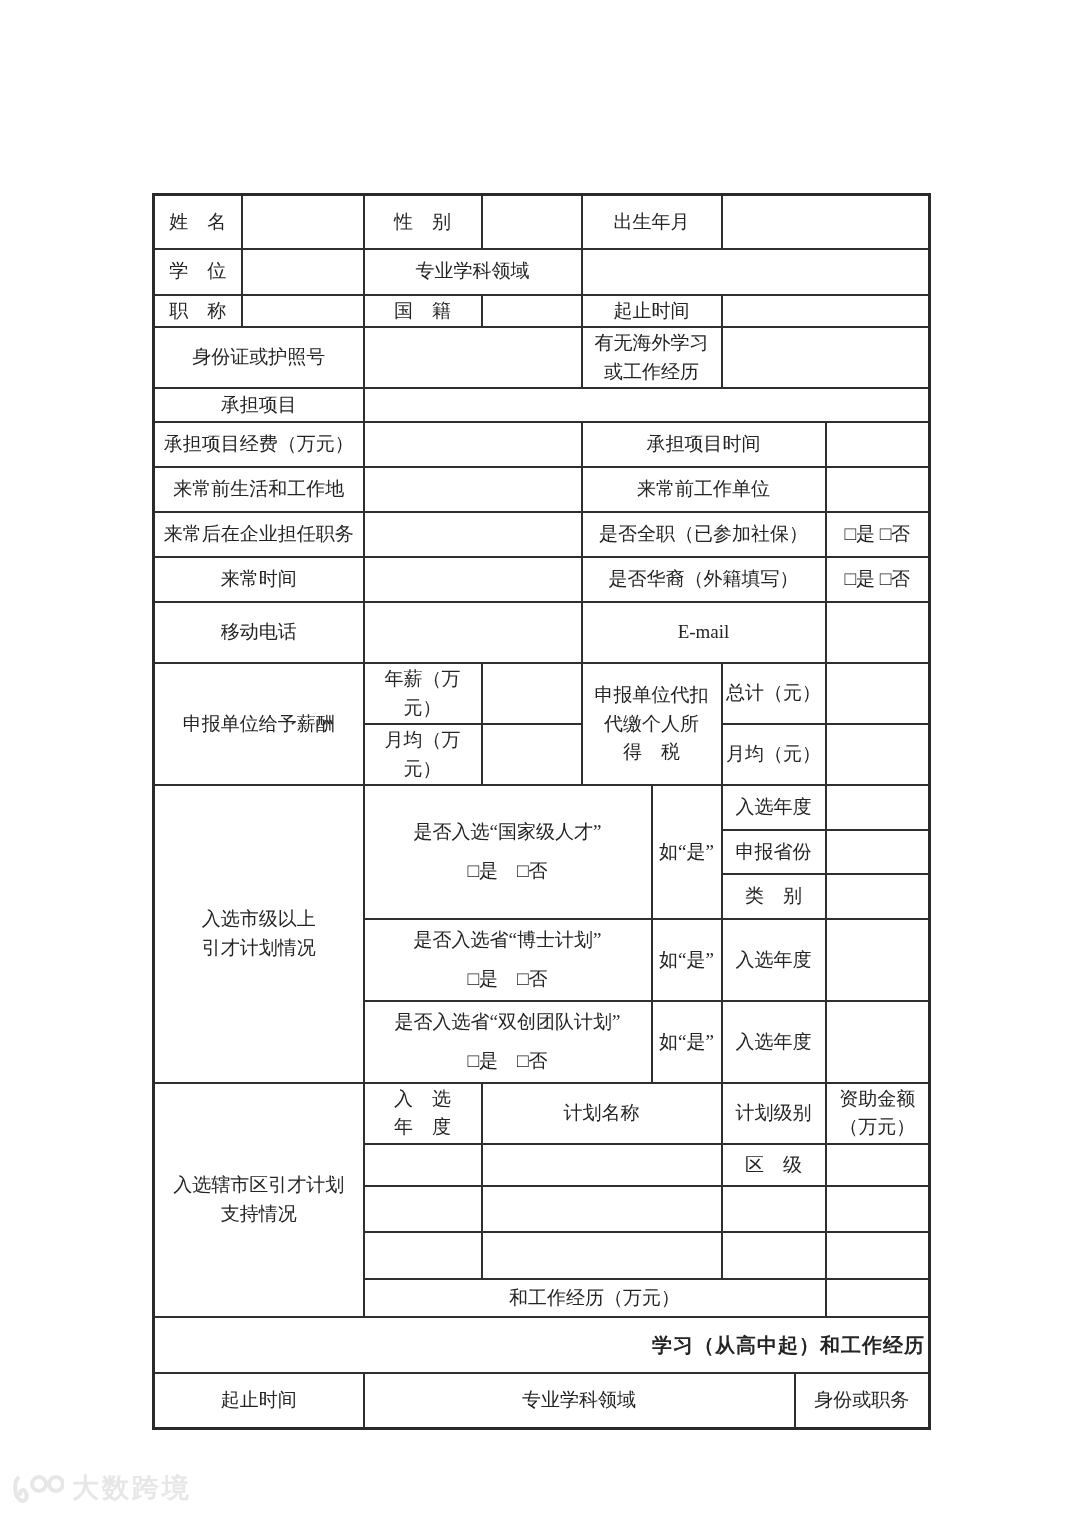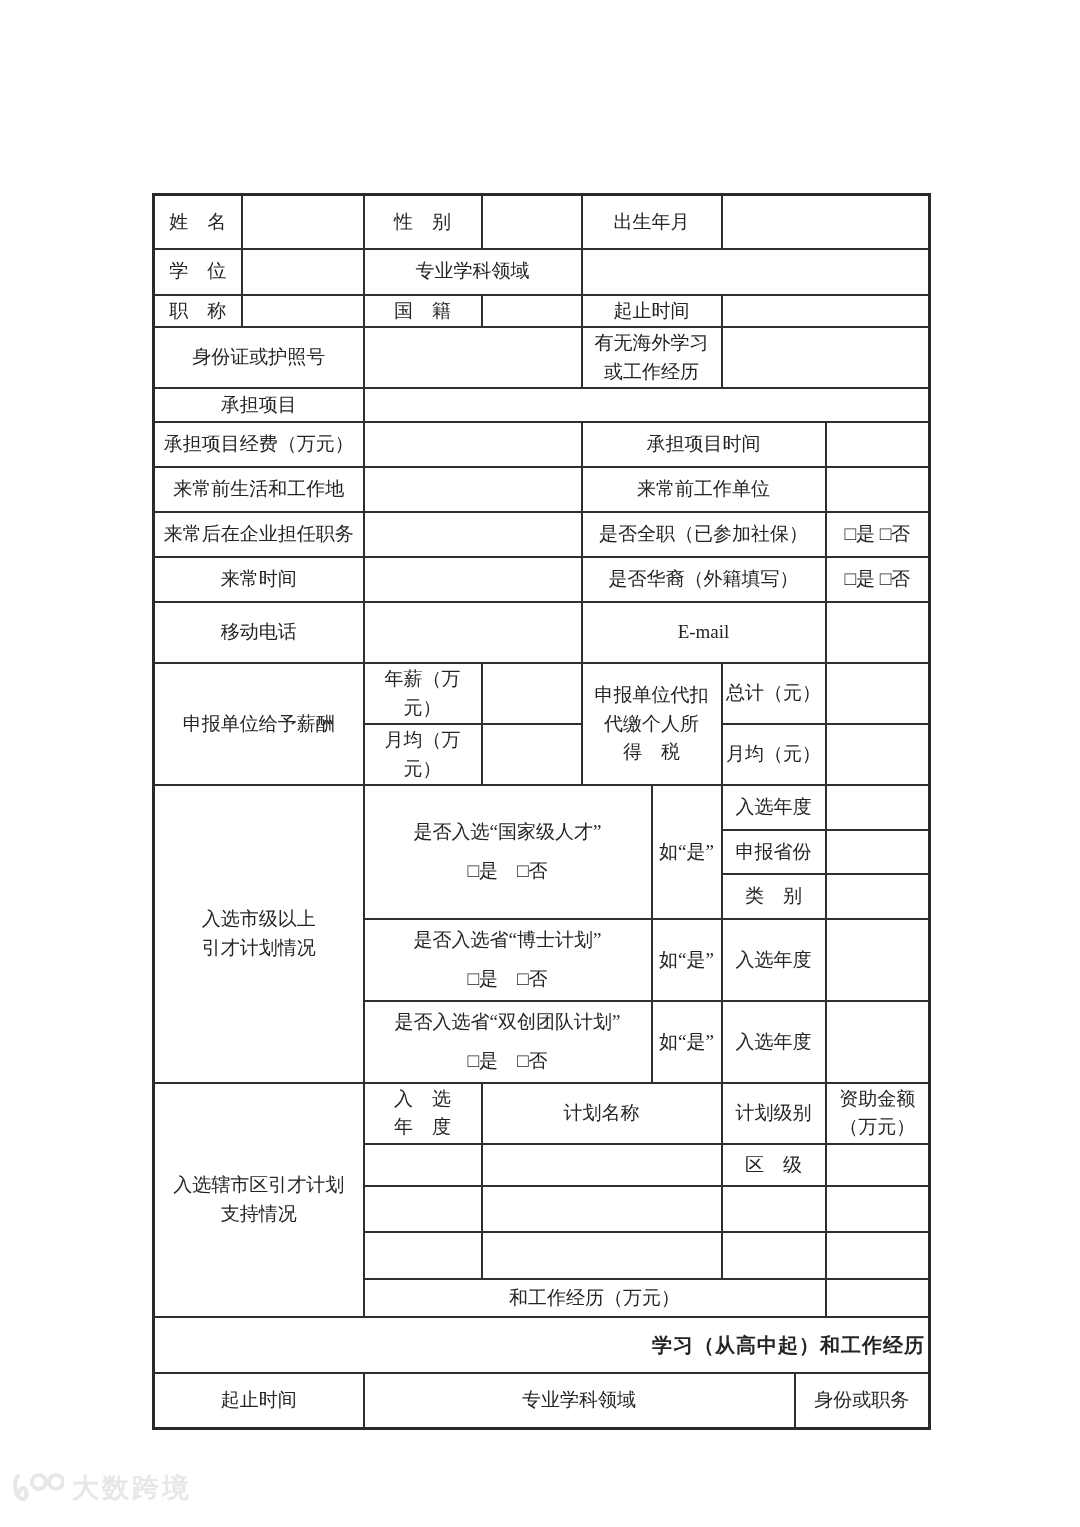--- a/index.html
+++ b/index.html
@@ -43,21 +43,21 @@
   .form td.hdr{
     font-family:Liberation Serif, serif;
     font-weight:700;
     font-size:20px;
     letter-spacing:1px;
     text-align:right;
   }
   .watermark{
     position:absolute;
     left:12px;top:1470px;
-    display:flex;align-items:flex-start;gap:8px;
+    display:flex;align-items:flex-end;gap:8px;
     color:#e7e7e7;
     font-family:"Liberation Sans","DejaVu Sans",sans-serif;
     font-weight:700;
     font-size:27px;
     letter-spacing:3px;
     user-select:none;
   }
   .wm-logo{display:inline-block;line-height:0;}
 </style>
 </head>

